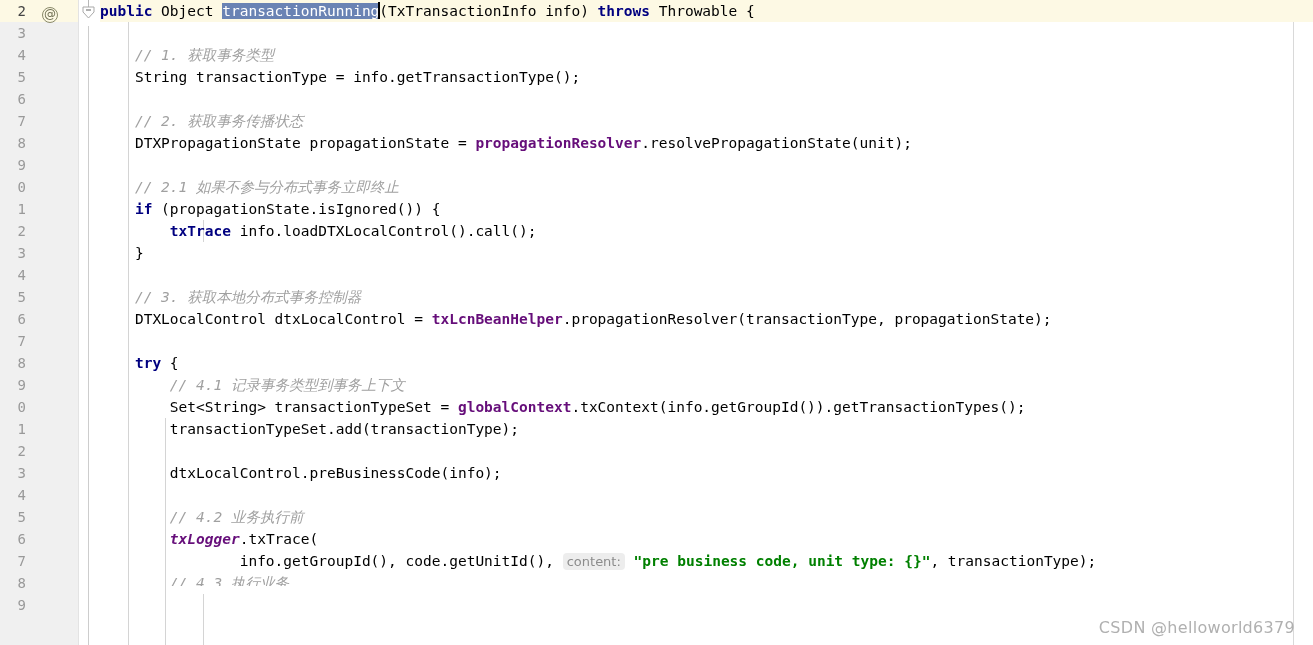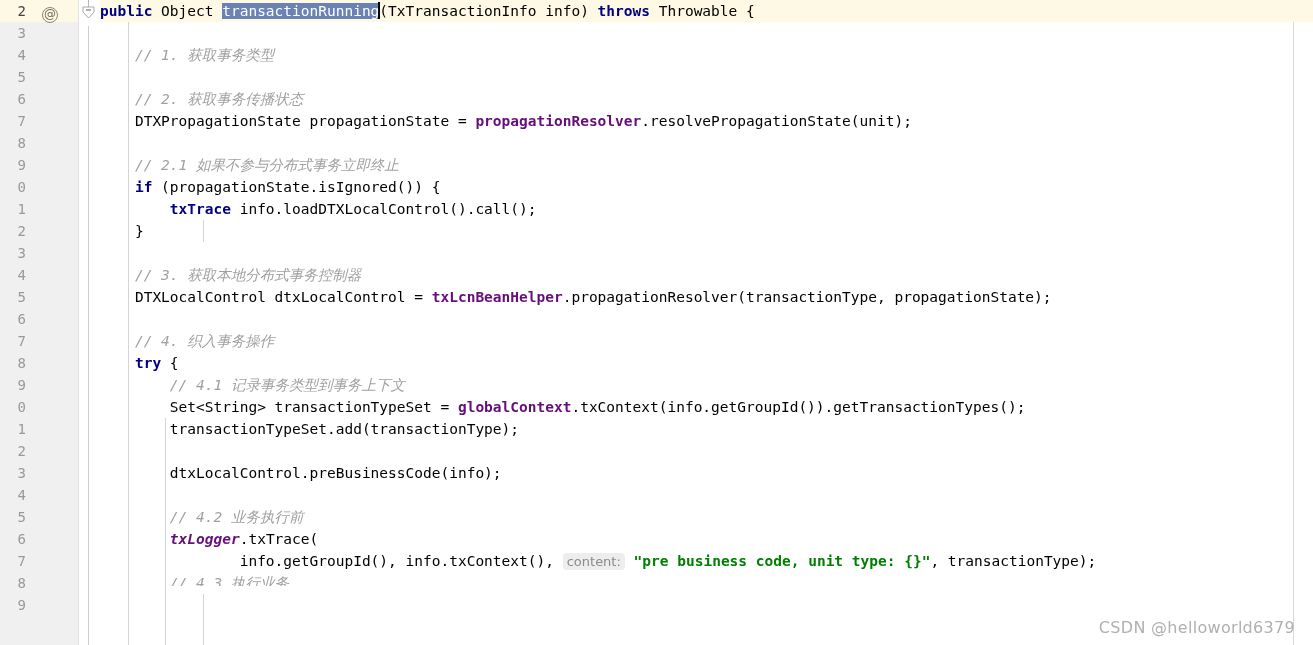--- a/index.html
+++ b/index.html
@@ -254,43 +254,43 @@
   <div class="code-area">
     <div class="iguide" id="ig1" style="left:28px;height:645px;"></div>
     <div class="iguide" id="ig2" style="left:65px;top:418px;height:227px;"></div>
     <div class="iguide" id="ig3" style="left:103px;top:220px;height:22px;"></div>
     <div class="iguide" id="ig4" style="left:103px;top:594px;height:51px;"></div>
     <div id="lines">
         <div class="line caretline" style="top: 0px;"><span class="kw">public </span><span class="plain">Object </span><span class="sel">transactionRunning</span><span class="caret"></span><span class="plain">(TxTransactionInfo info) </span><span class="kw">throws </span><span class="plain">Throwable {</span></div>
         <div style="height: 22px;"></div>
         <div class="line">&nbsp;</div>
         <div class="line"><span class="cmt">    // 1. 获取事务类型</span></div>
+        <div class="line"><span class="plain">    String transactionType = info.getTransactionType();</span></div>
         <div class="line">&nbsp;</div>
         <div class="line"><span class="cmt">    // 2. 获取事务传播状态</span></div>
         <div class="line"><span class="plain">    DTXPropagationState propagationState = </span><span class="field">propagationResolver</span><span class="plain">.resolvePropagationState(unit);</span></div>
         <div class="line">&nbsp;</div>
         <div class="line"><span class="cmt">    // 2.1 如果不参与分布式事务立即终止</span></div>
         <div class="line"><span class="kw">    if</span><span class="plain"> (propagationState.isIgnored()) {</span></div>
         <div class="line"><span class="kw">        txTrace</span><span class="plain"> info.loadDTXLocalControl().call();</span></div>
         <div class="line"><span class="plain">    }</span></div>
         <div class="line">&nbsp;</div>
         <div class="line"><span class="cmt">    // 3. 获取本地分布式事务控制器</span></div>
         <div class="line"><span class="plain">    DTXLocalControl dtxLocalControl = </span><span class="field">txLcnBeanHelper</span><span class="plain">.propagationResolver(transactionType, propagationState);</span></div>
         <div class="line">&nbsp;</div>
-        <div class="line"><span class="cmt">    // 4. 织入事务操作</span></div>
         <div class="line"><span class="kw">    try</span><span class="plain"> {</span></div>
         <div class="line"><span class="cmt">        // 4.1 记录事务类型到事务上下文</span></div>
         <div class="line"><span class="plain">        Set&lt;String&gt; transactionTypeSet = </span><span class="field">globalContext</span><span class="plain">.txContext(info.getGroupId()).getTransactionTypes();</span></div>
         <div class="line"><span class="plain">        transactionTypeSet.add(transactionType);</span></div>
         <div class="line">&nbsp;</div>
         <div class="line"><span class="plain">        dtxLocalControl.preBusinessCode(info);</span></div>
         <div class="line">&nbsp;</div>
         <div class="line"><span class="cmt">        // 4.2 业务执行前</span></div>
         <div class="line"><span class="fieldi">        txLogger</span><span class="plain">.txTrace(</span></div>
-        <div class="line"><span class="plain">                info.getGroupId(), info.txContext(), </span><span class="hint">content:</span><span class="plain"> </span><span class="str">"pre business code, unit type: {}"</span><span class="plain">, transactionType);</span></div>
+        <div class="line"><span class="plain">                info.getGroupId(), code.getUnitId(), </span><span class="hint">content:</span><span class="plain"> </span><span class="str">"pre business code, unit type: {}"</span><span class="plain">, transactionType);</span></div>
         <div class="line" style="height: 14px; overflow: hidden;"><span class="cmt">        // 4.3 执行业务</span></div>
       </div>
   </div>
 
   <div class="margin-guide"></div>
 
   <div class="watermark">CSDN @helloworld6379</div>
 </div>
 
 </body></html>

